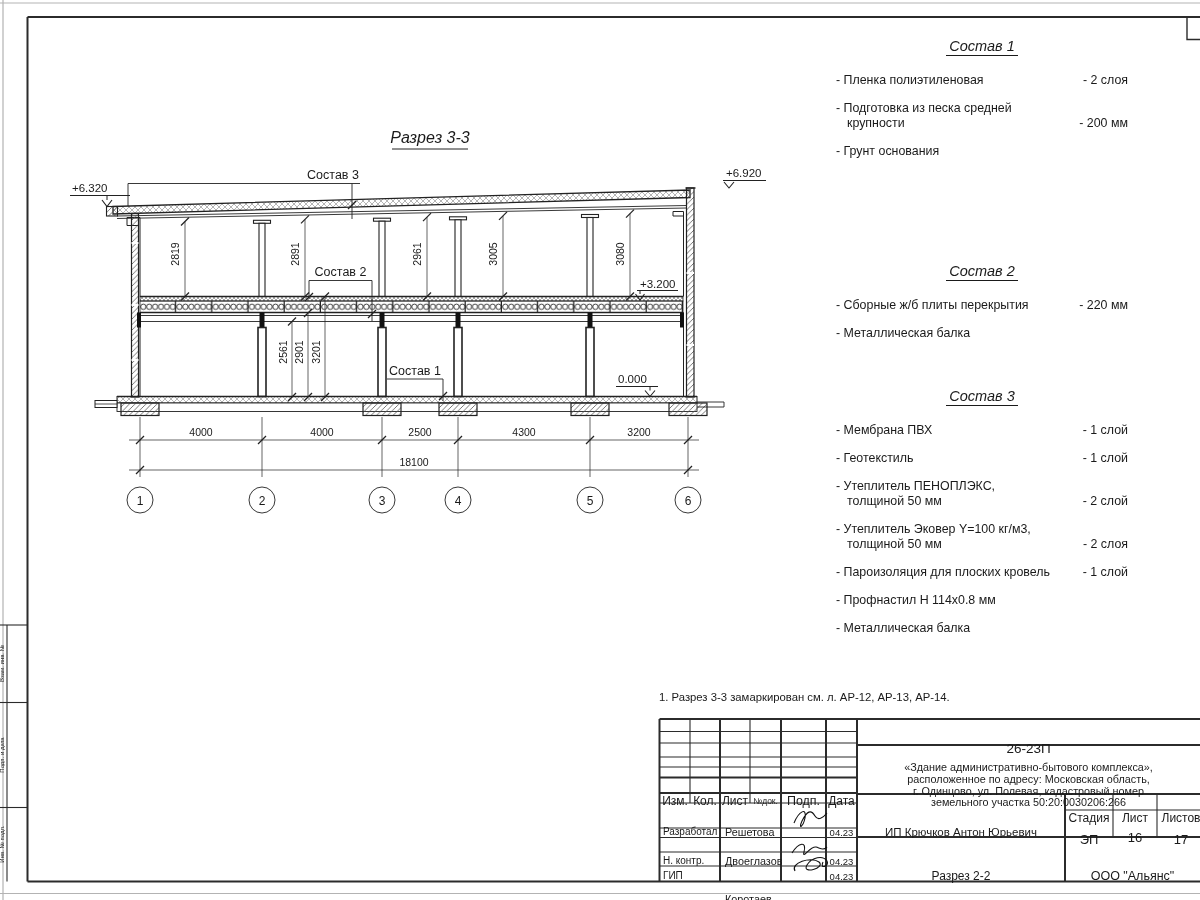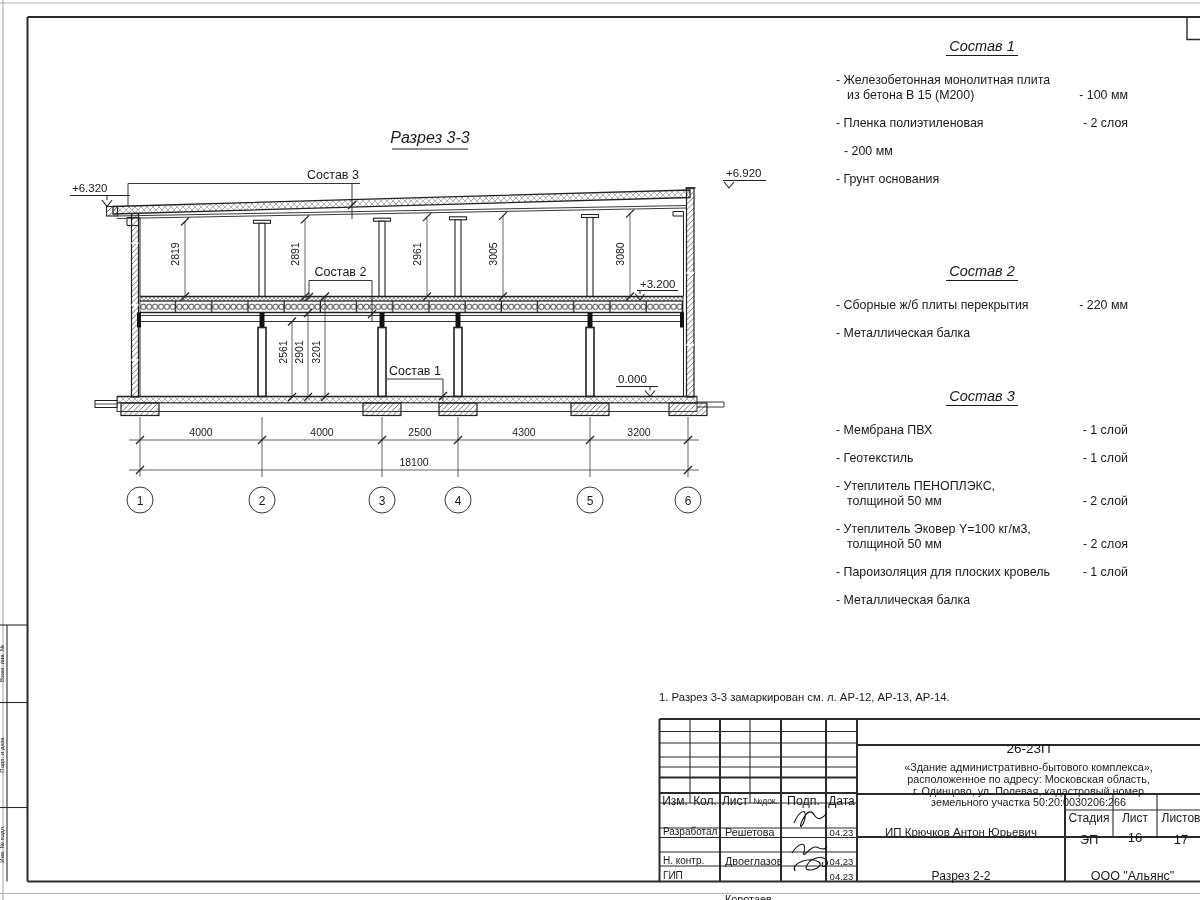--- a/index.html
+++ b/index.html
@@ -322,29 +322,26 @@
   <g stroke="#111" stroke-width="1.1" fill="none">
     <path d="M794,823 c5,-12 13,-16 11,-5 c-2,9 -7,12 -3,3 c5,-10 9,-12 13,-5 c3,5 8,2 12,-3"></path>
     <path d="M792,853 c7,-11 15,-12 12,-1 c-2,8 6,-6 12,-5 c4,1 7,4 11,0"></path>
     <path d="M795,871 c-5,-8 16,-15 24,-9 c7,6 -18,13 -12,3 c5,-8 16,-10 20,-4 c3,5 -8,9 -4,1"></path>
   </g>
 </svg>
 
 <div class="comp" style="top:38px">
   <div class="comp-title"><span>Состав 1</span></div>
   <div class="comp-item">
-    <span class="ci-name">- Железобетонная  монолитная плита
-из бетона В 15 (М200)</span>
-    <span class="ci-val">- 100 мм</span>
-  </div>
-  <div class="comp-item">
     <span class="ci-name">- Пленка полиэтиленовая</span>
     <span class="ci-val">-  2 слоя</span>
   </div>
   <div class="comp-item">
+    <span class="ci-name">- Подготовка из песка средней
+крупности</span>
     <span class="ci-val">- 200 мм</span>
   </div>
   <div class="comp-item">
     <span class="ci-name">- Грунт основания</span>
     <span class="ci-val"></span>
   </div>
 </div>
 
 <div class="comp" style="top:263px">
   <div class="comp-title"><span>Состав 2</span></div>
@@ -374,20 +371,24 @@
     <span class="ci-val">- 2 слой</span>
   </div>
   <div class="comp-item">
     <span class="ci-name">- Утеплитель Эковер Y=100 кг/м3,
 толщиной 50 мм</span>
     <span class="ci-val">- 2 слоя</span>
   </div>
   <div class="comp-item">
     <span class="ci-name">- Пароизоляция для плоских кровель</span>
     <span class="ci-val">- 1 слой</span>
+  </div>
+  <div class="comp-item">
+    <span class="ci-name">- Профнастил Н 114х0.8 мм</span>
+    <span class="ci-val"></span>
   </div>
   <div class="comp-item">
     <span class="ci-name">- Металлическая балка</span>
     <span class="ci-val"></span>
   </div>
 </div>
 
 <div class="note">1. Разрез 3-3 замаркирован см. л. АР-12, АР-13, АР-14.</div>
 
 <div class="tb" style="left:857px;top:719px;width:343px;height:26px;font-size:13.5px">26-23П</div>

